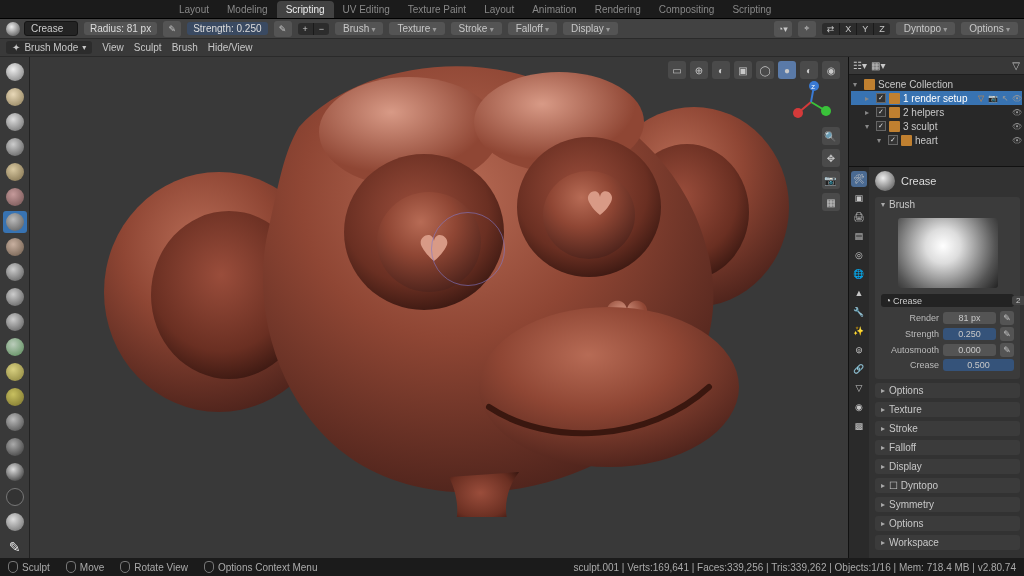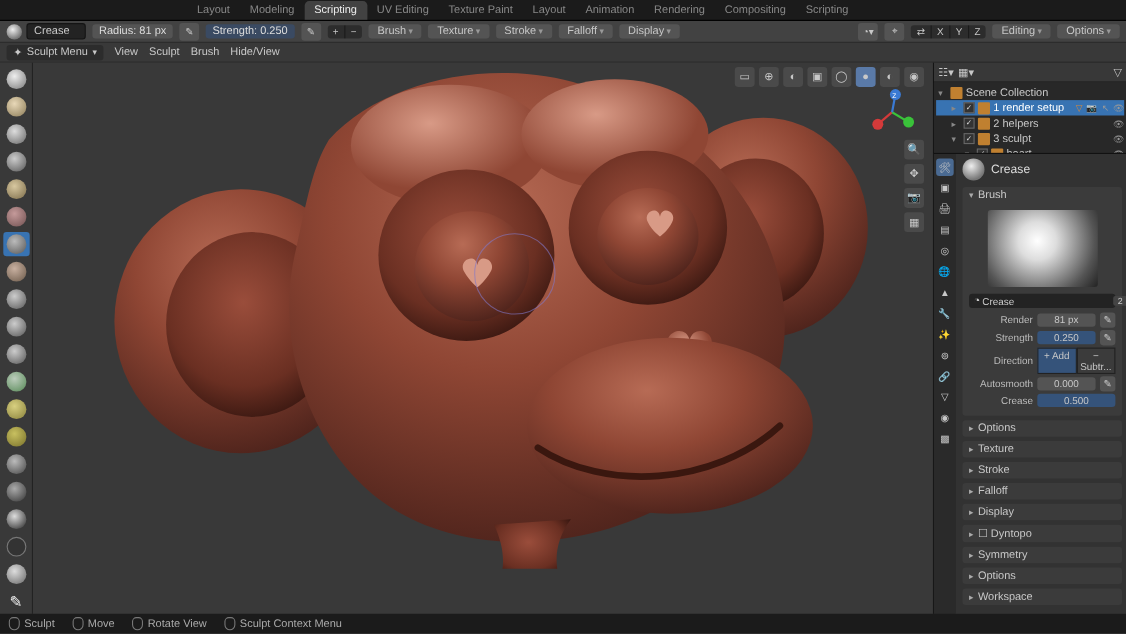--- a/index.html
+++ b/index.html
@@ -159,29 +159,29 @@
   <span class="drop dropcaret">Display</span>
   <div class="rightsec">
     <div class="iconbtn">◔▾</div>
     <div class="iconbtn">⌖</div>
     <div class="pillgroup">
         <span>⇄</span>
         <span>X</span>
         <span>Y</span>
         <span>Z</span>
       </div>
-    <span class="drop dropcaret">Editing</span>
+    <span class="drop dropcaret">Dyntopo</span>
     <span class="drop dropcaret">Options</span>
   </div>
 </div>
 
 <div class="terbar">
   <div class="modebox">
     <span>✦</span>
-    <span>Sculpt Menu</span>
+    <span>Brush Mode</span>
     <span style="font-size:8px">▾</span>
   </div>
   <span class="item">View</span>
   <span class="item">Sculpt</span>
   <span class="item">Brush</span>
   <span class="item">Hide/View</span>
 </div>
 
 <div class="main">
 
@@ -421,27 +421,20 @@
                 <span class="plabel">Render</span>
                 <span class="pval">81 px</span>
                 <span class="iconbtn" style="width:14px;height:14px">✎</span>
               </div>
             <div class="prow">
                 <span class="plabel">Strength</span>
                 <span class="pval blue">0.250</span>
                 <span class="iconbtn" style="width:14px;height:14px">✎</span>
               </div>
             <div class="prow">
-                <span class="plabel">Direction</span>
-              <div class="twobtn">
-                  <span class="on">+  Add</span>
-                  <span>−  Subtr...</span>
-                </div>
-            </div>
-            <div class="prow">
                 <span class="plabel">Autosmooth</span>
                 <span class="pval">0.000</span>
                 <span class="iconbtn" style="width:14px;height:14px">✎</span>
               </div>
             <div class="prow">
                 <span class="plabel">Crease</span>
                 <span class="pval blue">0.500</span>
               </div>
           </div>
         </div>
@@ -487,15 +480,18 @@
   <div class="sitem">
       <div class="mouse"></div>
       <span>Move</span>
     </div>
   <div class="sitem">
       <div class="mouse"></div>
       <span>Rotate View</span>
     </div>
   <div class="sitem">
       <div class="mouse"></div>
-      <span>Sculpt Context Menu</span>
+      <span>Options Context Menu</span>
+    </div>
+  <div class="sitem right">
+      <span>sculpt.001 | Verts:169,641 | Faces:339,256 | Tris:339,262 | Objects:1/16 | Mem: 718.4 MB | v2.80.74</span>
     </div>
 </div>
 
 </body></html>

